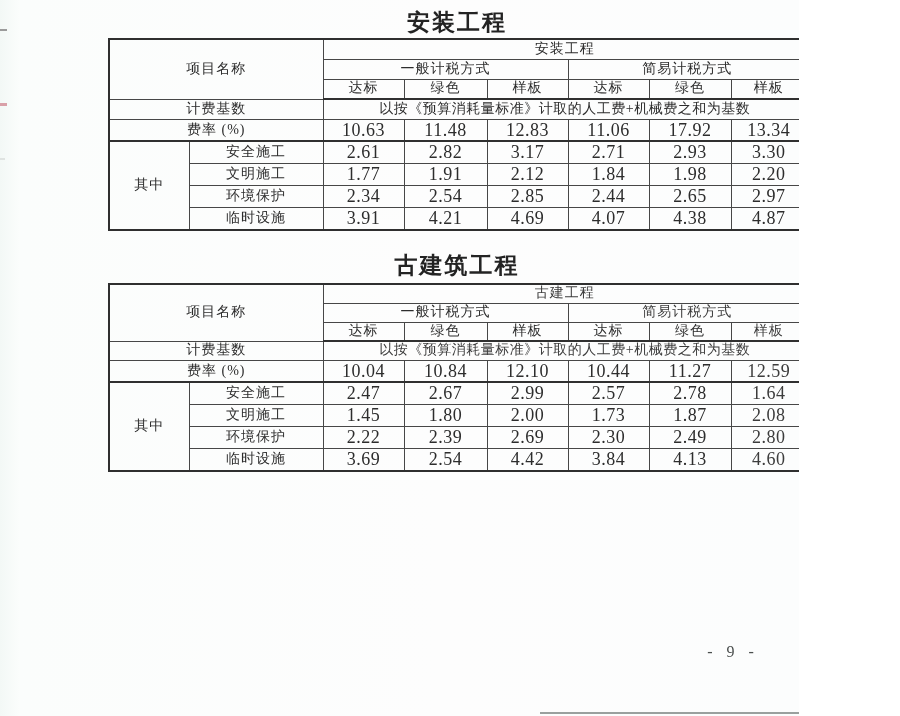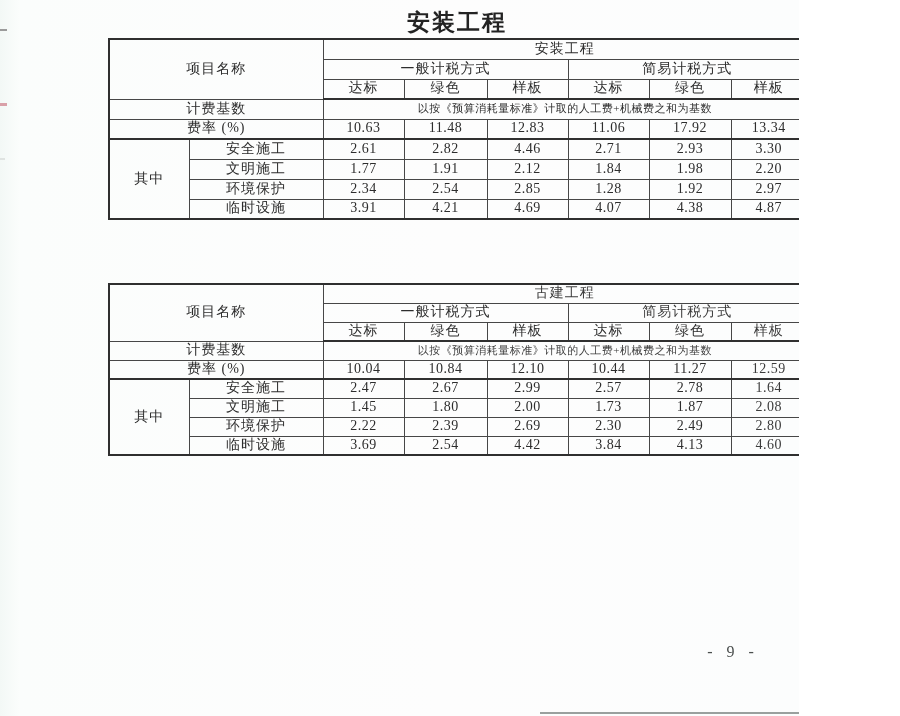--- a/index.html
+++ b/index.html
@@ -31,22 +31,22 @@
   table.fee td {
     border:1px solid #474747;
     text-align:center; vertical-align:middle;
     font-size:14px; color:#2d2d2d;
     height:20px; line-height:1.05; padding:1px 2px;
     letter-spacing:1px;
     overflow:hidden; white-space:nowrap;
   }
   #table2 td { height:19px; }
 
-  table.fee td.num { letter-spacing:0.5px; font-size:14px; }
-  table.fee td.base-text { letter-spacing:0.5px; font-size:11px; }
+  table.fee td.num { letter-spacing:0.5px; font-size:18px; }
+  table.fee td.base-text { letter-spacing:0.5px; font-size:14px; }
   table.fee tr.hb td { border-bottom:2px solid #303030; }
 
   
   #table2 { border-right-color:#8f8f8f; }
   #table2 td:last-child { border-left-color:#909090; color:#3c3c3c; }
 
   .page-number {
     position:absolute; left:698px; top:643px; width:70px;
     font-size:16px; color:#4b4f4e; letter-spacing:5px; text-align:center;
     white-space:nowrap;
@@ -105,55 +105,56 @@
         <td class="num">12.83</td>
         <td class="num">11.06</td>
         <td class="num">17.92</td>
         <td class="num">13.34</td>
       </tr>
       <tr>
         <td rowspan="4">其中</td>
         <td>安全施工</td>
         <td class="num">2.61</td>
         <td class="num">2.82</td>
-        <td class="num">4.46</td>
+        <td class="num">3.17</td>
         <td class="num">2.71</td>
         <td class="num">2.93</td>
         <td class="num">3.30</td>
       </tr>
       <tr>
         <td>文明施工</td>
         <td class="num">1.77</td>
         <td class="num">1.91</td>
         <td class="num">2.12</td>
         <td class="num">1.84</td>
         <td class="num">1.98</td>
         <td class="num">2.20</td>
       </tr>
       <tr>
         <td>环境保护</td>
         <td class="num">2.34</td>
         <td class="num">2.54</td>
         <td class="num">2.85</td>
-        <td class="num">1.28</td>
-        <td class="num">1.92</td>
+        <td class="num">2.44</td>
+        <td class="num">2.65</td>
         <td class="num">2.97</td>
       </tr>
       <tr>
         <td>临时设施</td>
         <td class="num">3.91</td>
         <td class="num">4.21</td>
         <td class="num">4.69</td>
         <td class="num">4.07</td>
         <td class="num">4.38</td>
         <td class="num">4.87</td>
       </tr>
     </tbody>
   </table>
 
+  <div class="doc-title" id="title2">古建筑工程</div>
 
   <table class="fee" id="table2">
     <colgroup>
       <col style="width:80px">
         <col style="width:134px">
       <col style="width:81px">
         <col style="width:83px">
         <col style="width:81px">
       <col style="width:81px">
         <col style="width:82px">

